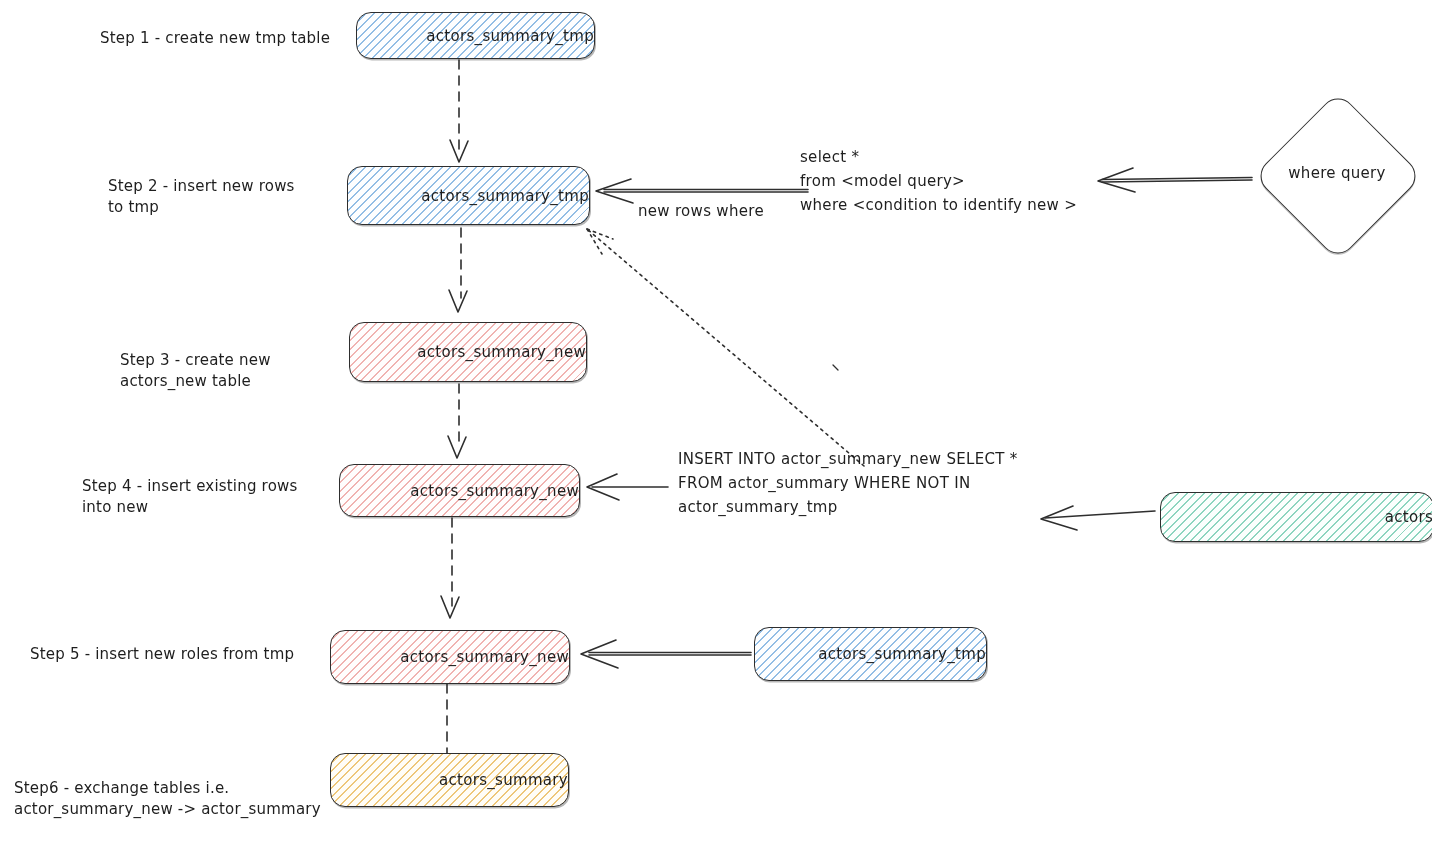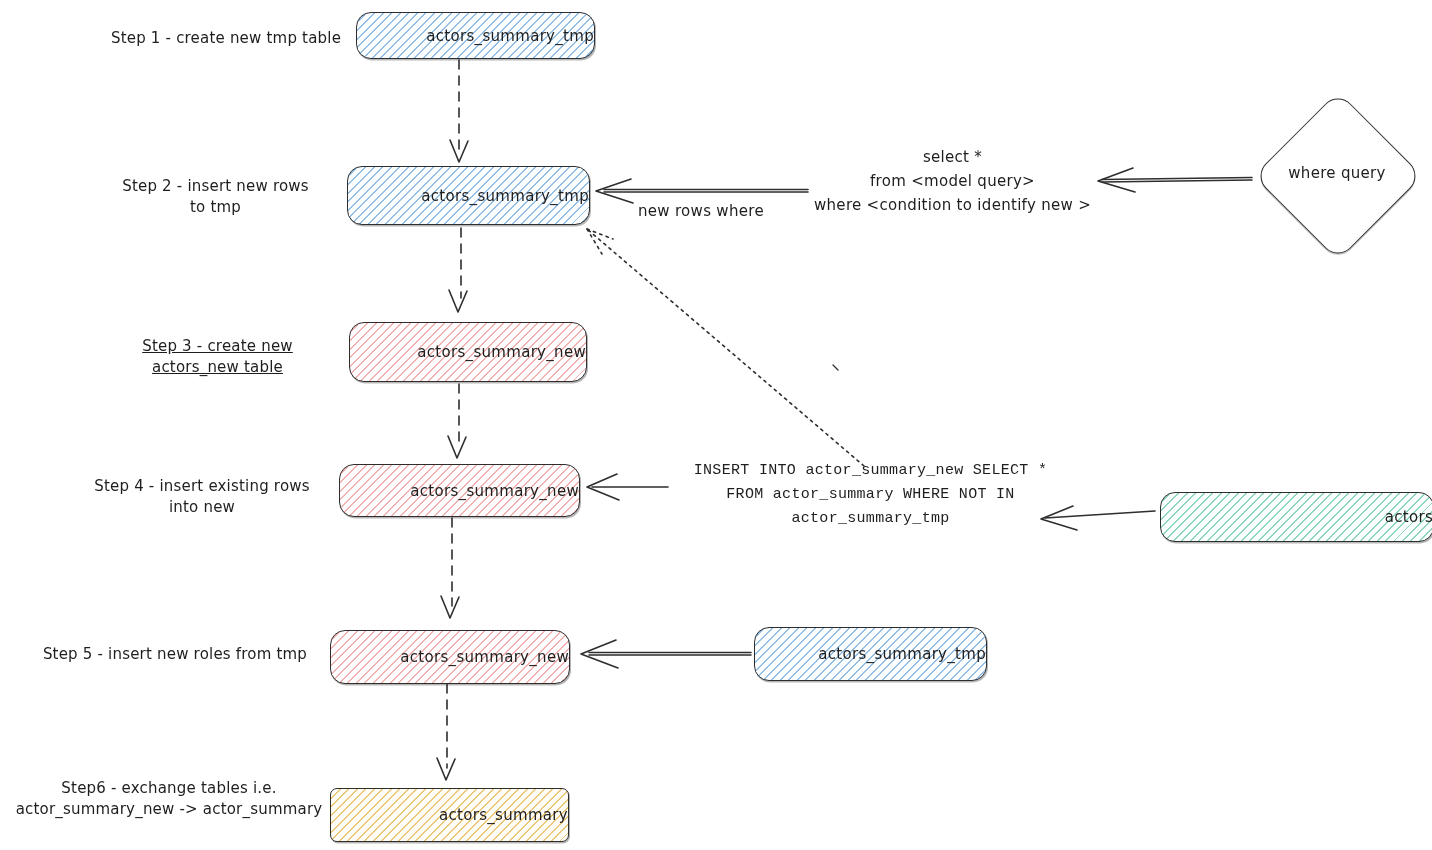--- a/index.html
+++ b/index.html
@@ -2,21 +2,21 @@
 <html><head>
 <meta charset="utf-8">
 <style>
   html,body{margin:0;padding:0;}
   body{
     width:1432px;height:850px;position:relative;background:#ffffff;
     font-family:"DejaVu Sans", sans-serif;color:#1e1e1e;overflow:hidden;
   }
   .lbl{position:absolute;font-size:15px;line-height:21px;letter-spacing:.2px;}
   .pre{white-space:pre-line;}
-  .center{text-align:center;}
+  .center{text-align:left;}
   .annot{position:absolute;font-size:15px;line-height:24px;letter-spacing:.3px;}
   .node{
     position:absolute;border:1.7px solid #2e2e2e;border-radius:15px;
     display:flex;align-items:center;justify-content:flex-end;
     font-size:15px;letter-spacing:.3px;color:#1e1e1e;
     box-shadow:1px 1.5px 0 rgba(46,46,46,.35);
   }
   .hatch-blue{
     background:repeating-linear-gradient(135deg, rgba(111,168,220,.75) 0 1.4px, rgba(255,255,255,0) 1.4px 6px), #fdfeff;
   }
@@ -102,21 +102,21 @@
     </g>
 
     <g>
       <path d="M833 365 L838 370" stroke-width="1.3"></path>
     </g>
   </svg>
 
   <div class="lbl center" style="left:100px;top:28px;width:252px;">Step 1 - create new tmp table</div>
   <div class="lbl center pre" style="left:108px;top:176px;width:215px;">Step 2 - insert new rows
 to tmp</div>
-  <div class="lbl center pre" style="left:120px;top:336px;width:195px;text-decoration:underline;">Step 3 - create new
+  <div class="lbl center pre" style="left:120px;top:350px;width:195px;">Step 3 - create new
 actors_new table</div>
   <div class="lbl center pre" style="left:82px;top:476px;width:240px;">Step 4 - insert existing rows
 into new</div>
   <div class="lbl center" style="left:30px;top:644px;width:290px;">Step 5 - insert new roles from tmp</div>
   <div class="lbl center pre" style="left:14px;top:778px;width:310px;">Step6 - exchange tables i.e.
 actor_summary_new -&gt; actor_summary</div>
 
   <div class="node hatch-blue" style="left:356px;top:12px;width:237px;height:45px;">
     <span>actors_summary_tmp</span>
   </div>
@@ -125,36 +125,36 @@
   </div>
   <div class="node hatch-pink" style="left:349px;top:322px;width:236px;height:58px;">
     <span>actors_summary_new</span>
   </div>
   <div class="node hatch-pink" style="left:339px;top:464px;width:239px;height:51px;">
     <span>actors_summary_new</span>
   </div>
   <div class="node hatch-pink" style="left:330px;top:630px;width:238px;height:52px;">
     <span>actors_summary_new</span>
   </div>
-  <div class="node hatch-yellow" style="left:330px;top:788px;width:237px;height:52px;border-radius:7px;">
+  <div class="node hatch-yellow" style="left:330px;top:753px;width:237px;height:52px;">
     <span>actors_summary</span>
   </div>
 
   <div class="diamond"></div>
   <div class="diamond-label">where query</div>
 
   <div class="node hatch-green" style="left:1160px;top:492px;width:236px;height:48px;">
     <span>actors</span>
   </div>
 
   <div class="node hatch-blue" style="left:754px;top:627px;width:231px;height:52px;">
     <span>actors_summary_tmp</span>
   </div>
 
   <div class="annot center pre" style="left:800px;top:145px;width:305px;">select *
 from &lt;model query&gt;
 where &lt;condition to identify new &gt;</div>
   <div class="annot" style="left:638px;top:199px;width:130px;">new rows where</div>
-  <div class="annot center pre" style="left:678px;top:459px;width:385px;font-family:Liberation Mono, monospace;">INSERT INTO actor_summary_new SELECT *
+  <div class="annot center pre" style="left:678px;top:447px;width:385px;">INSERT INTO actor_summary_new SELECT *
 FROM actor_summary WHERE NOT IN
 actor_summary_tmp</div>
 
 </div>
 
 </body></html>

